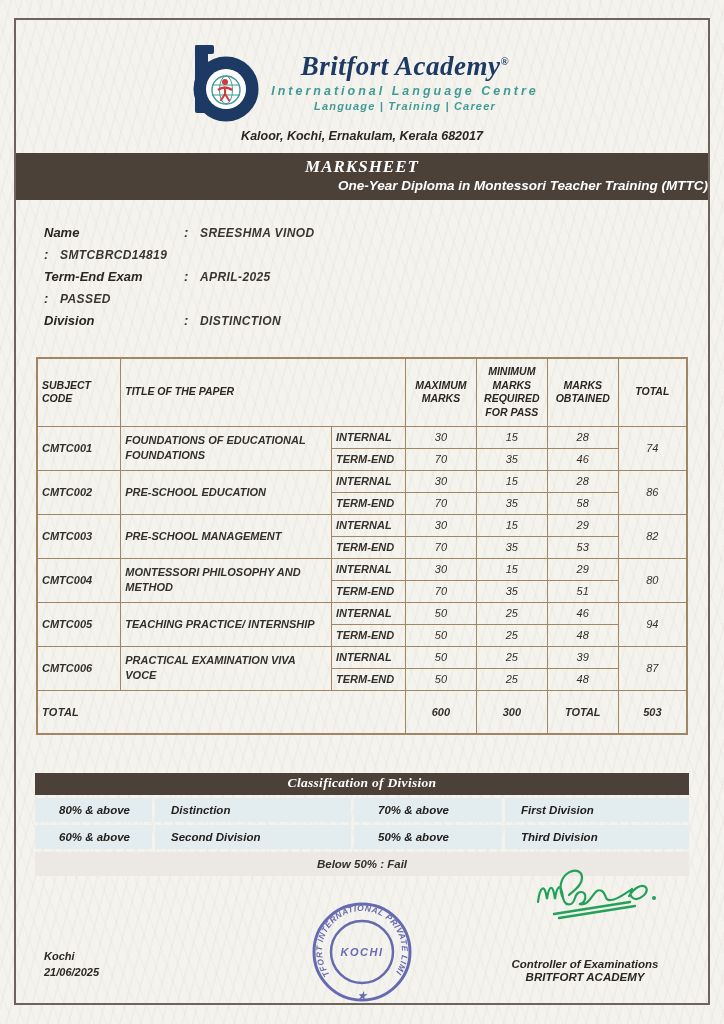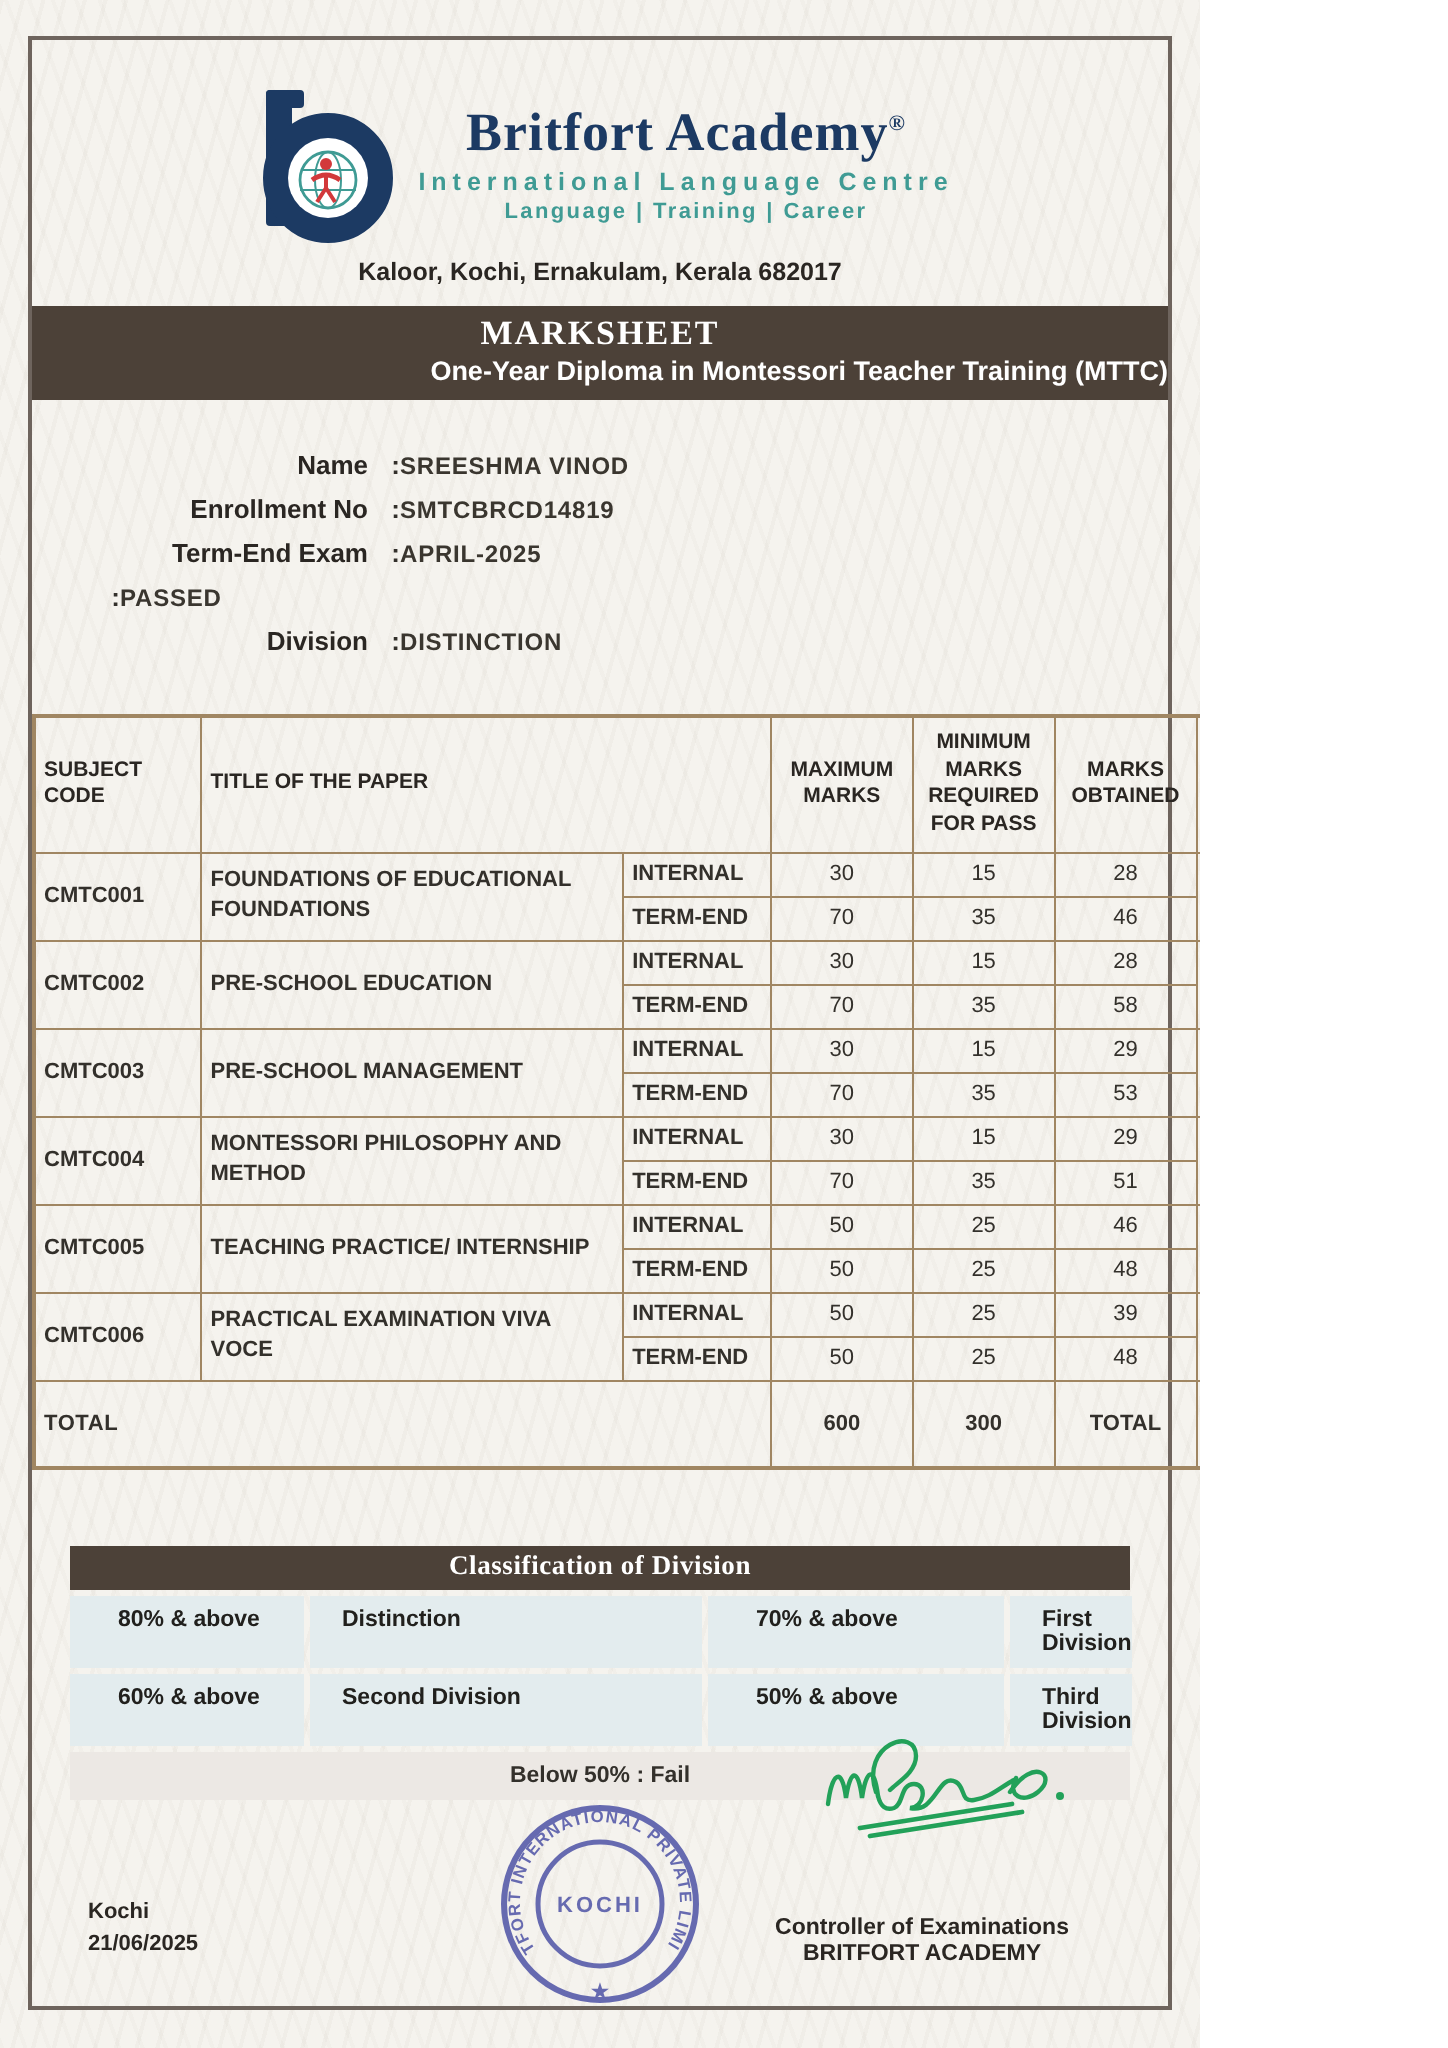--- a/index.html
+++ b/index.html
@@ -6,25 +6,26 @@
     --navy:#1c3a63; --teal:#3f9b94; --brown:#4c4138; --tan:#a08662;
     --ink:#33302b; --stamp:#666ab0; --sign:#22a159; --cell:#e3ecee; --fail:#ece8e4;
   }
   *{box-sizing:border-box; margin:0; padding:0;}
   html,body{width:724px;}
   body{
     font-family:"Liberation Sans", sans-serif;
     color:var(--ink);
   }
   .page{
-    position:relative; width:600px; height:1024px; overflow:hidden;
+    position:relative; width:724px; height:1024px; overflow:hidden;
     background-color:#f5f3ee;
     background-image:
       repeating-linear-gradient(105deg, rgba(175,165,150,0.07) 0 2px, transparent 2px 10px),
       repeating-linear-gradient(70deg, rgba(175,165,150,0.05) 0 2px, transparent 2px 11px);
+    font-style: italic;
   }
   .frame{
     position:absolute; left:14px; right:14px; top:18px; bottom:19px;
     border:2px solid #6e645d;
   }
   
   .brand{display:flex; justify-content:center; align-items:center; gap:12px; margin-top:22px;}
   .brand-text{display:flex; flex-direction:column; align-items:center;}
   .academy-name{
     font-family:"Liberation Serif", serif; font-weight:bold; font-size:27px;
@@ -37,21 +38,21 @@
   .tagline2{
     margin-top:2px; color:var(--teal); font-size:11px; letter-spacing:1.2px; font-weight:bold;
   }
   .address{margin-top:7px; text-align:center; font-weight:bold; font-size:12.5px; color:#2a2622;}
   
   .title-bar{margin-top:10px; background:var(--brown); color:#fff; text-align:center; padding:4px 0 7px;}
   .title-bar .t1{font-family:"Liberation Serif", serif; font-weight:bold; font-size:17px; letter-spacing:1px;}
   .title-bar .t2{font-size:13.5px; font-weight:bold; margin-top:1px;text-align:right;}
   
   .details{margin:22px 0 0 28px;}
-  .detail-row{display:flex; line-height:22px;text-align:right;}
+  .detail-row{display:flex; line-height:22px;}
   .detail-label{width:140px; font-weight:bold; font-size:13px; color:#2a2622;}
   .detail-colon{width:16px; font-weight:bold; font-size:13px;}
   .detail-value{font-size:12px; font-weight:bold; color:#3a362f; letter-spacing:.4px;}
   
   table.marks{
     width:652px; margin:25px auto 0; border-collapse:collapse;
     border:2px solid var(--tan); font-size:11px;
   }
   table.marks th, table.marks td{border:1px solid var(--tan); padding:2px 4px;}
   table.marks th{font-size:10.5px; font-weight:bold; color:#2a2622; line-height:1.3; padding:6px 4px;}
@@ -121,21 +122,20 @@
       <div class="t2">One-Year Diploma in Montessori Teacher Training (MTTC)</div>
     </div>
 
     <div class="details">
       <div class="detail-row">
         <span class="detail-label">Name</span>
         <span class="detail-colon">:</span>
         <span class="detail-value">SREESHMA VINOD</span>
       </div>
       <div class="detail-row">
-        <span class="detail-label">Enrollment No</span>
         <span class="detail-colon">:</span>
         <span class="detail-value">SMTCBRCD14819</span>
       </div>
       <div class="detail-row">
         <span class="detail-label">Term-End Exam</span>
         <span class="detail-colon">:</span>
         <span class="detail-value">APRIL-2025</span>
       </div>
       <div class="detail-row">
         <span class="detail-colon">:</span>

